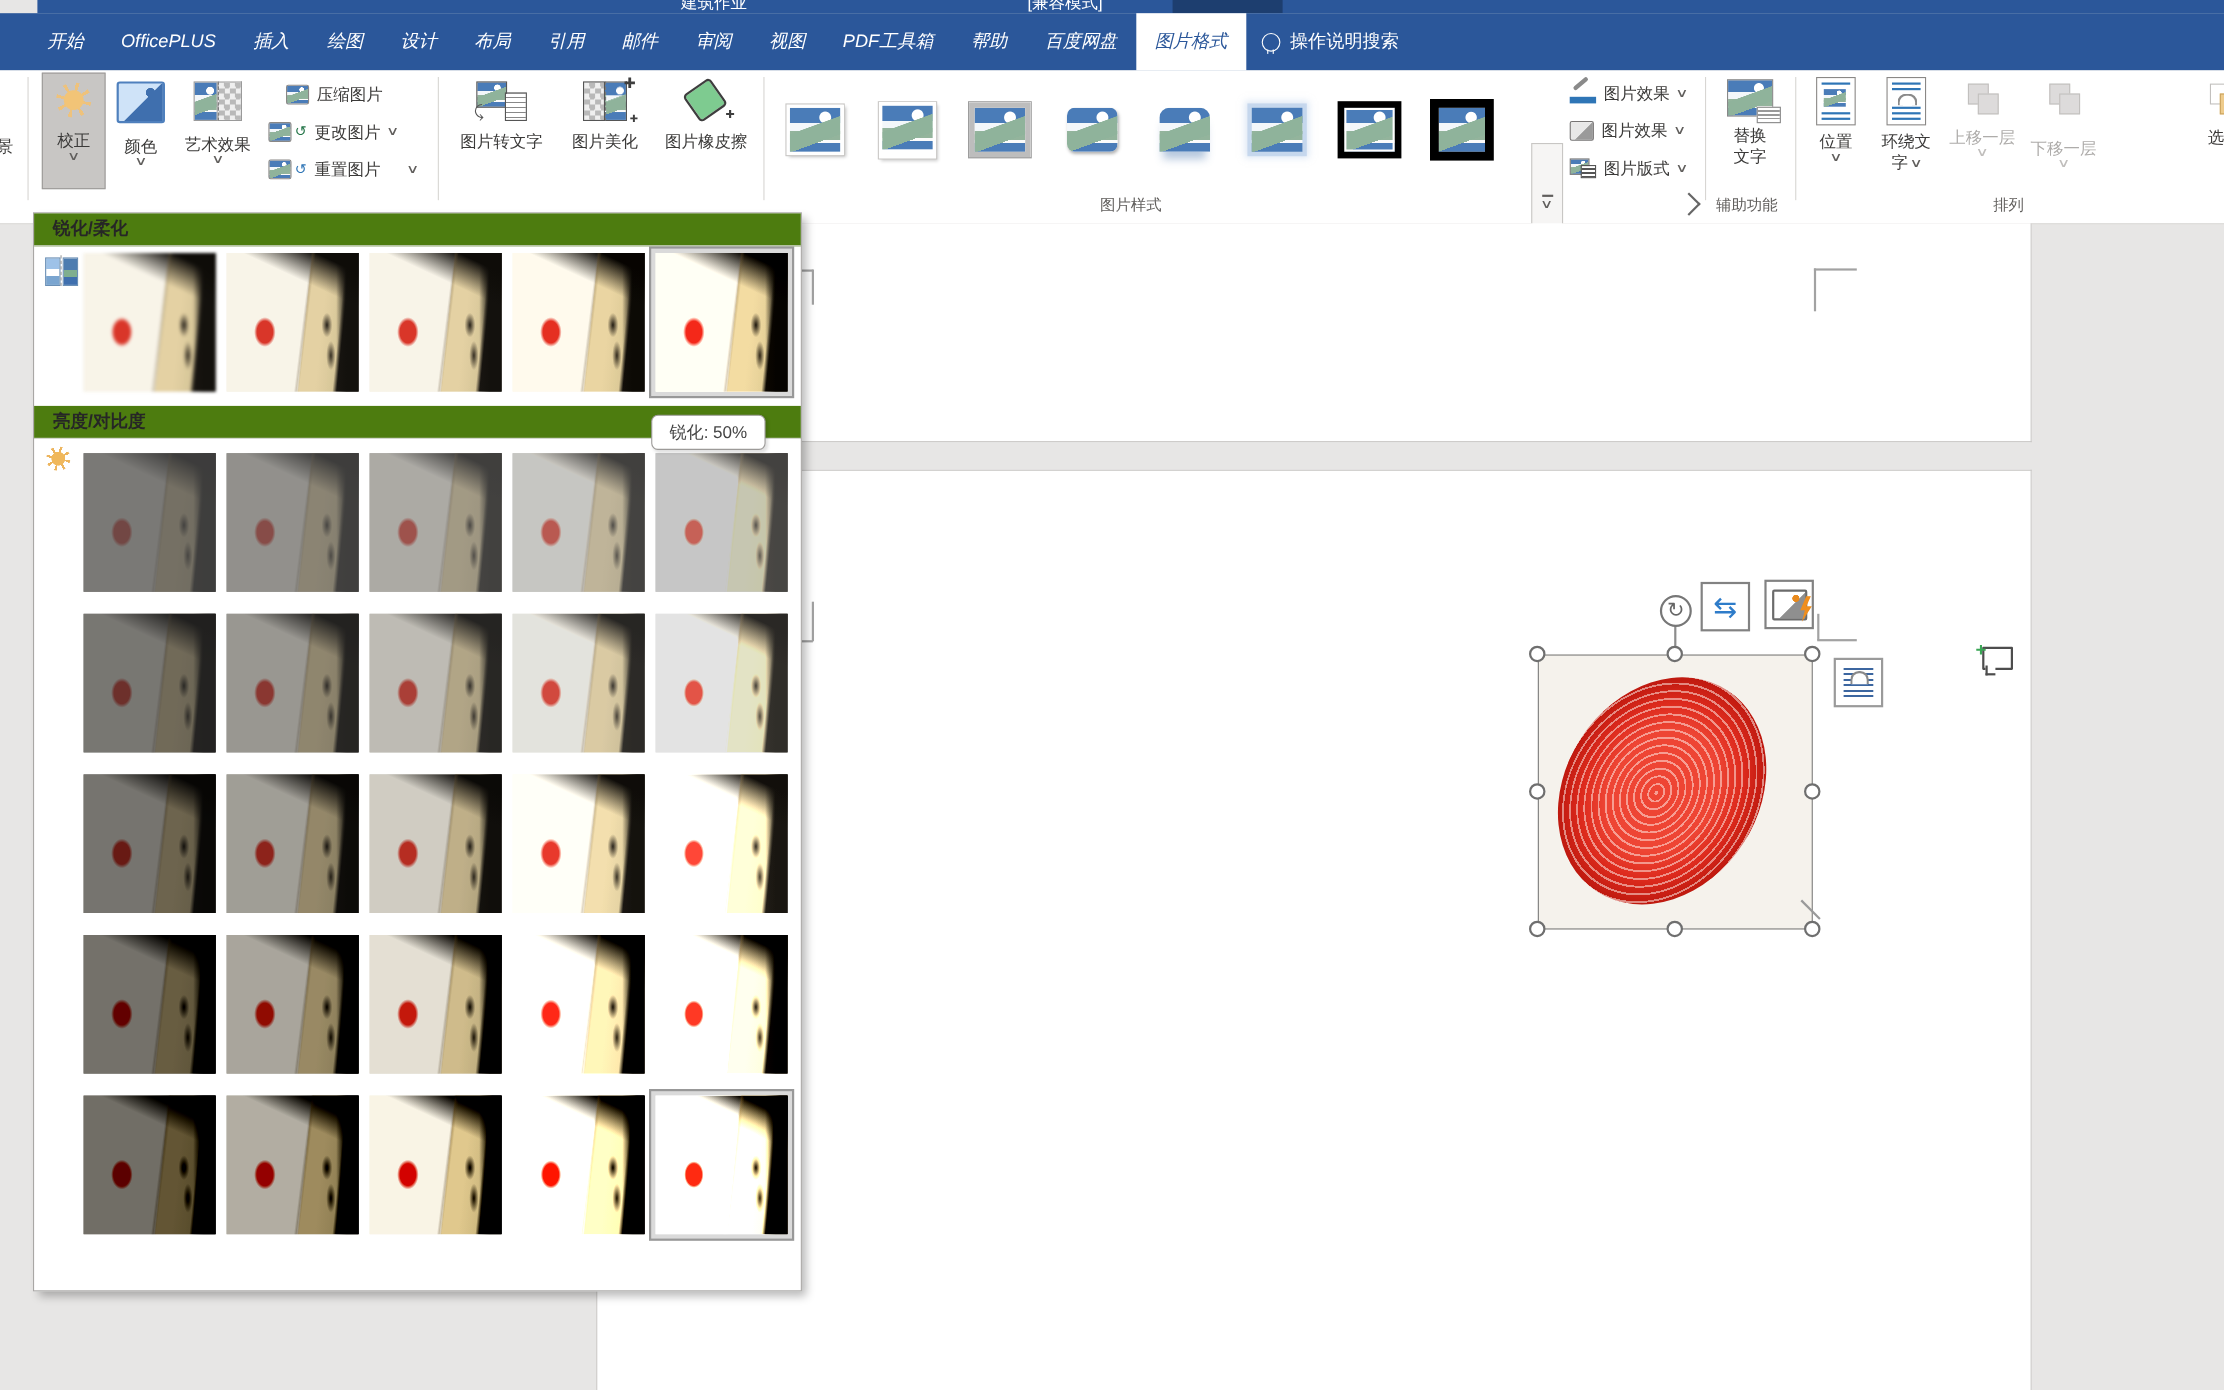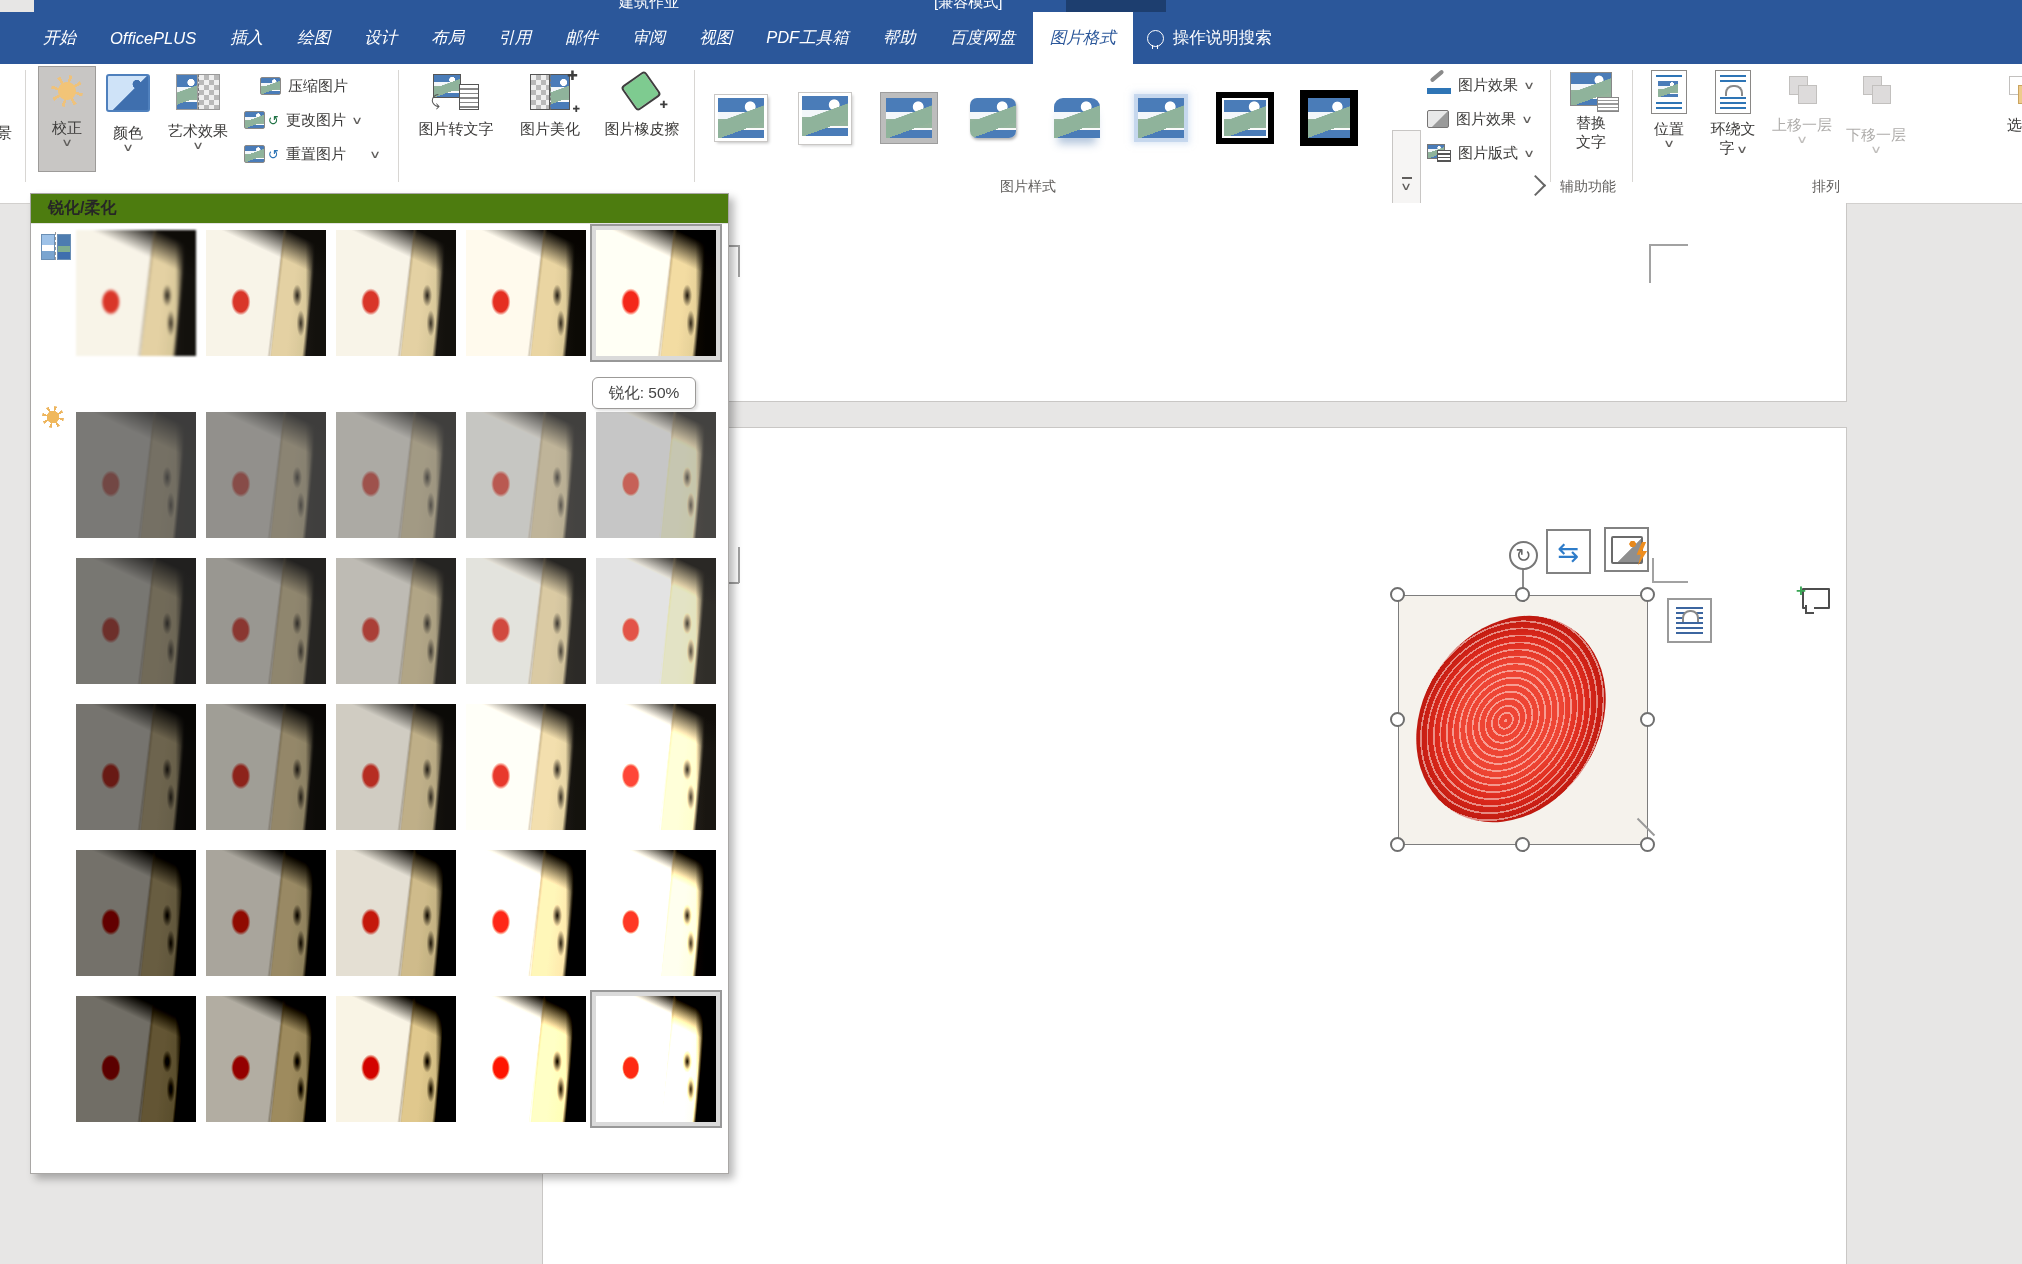--- a/index.html
+++ b/index.html
@@ -408,20 +408,23 @@
     <div class="ddheader" style="top:0">
       <span>锐化/柔化</span>
     </div>
     <div class="sharpicon" style="position:absolute;left:10px;top:40px">
       <div class="h1"></div>
         <div class="dash"></div>
         <div class="h2"></div>
     </div>
     <div id="sharpen-row"></div>
 
+    <div class="ddheader" style="top:175px">
+      <span>亮度/对比度</span>
+    </div>
     <div class="sun small" style="position:absolute;left:11px;top:212px"></div>
     <div id="bc-grid"></div>
 
   <div class="thumb" style="left: 45px; top: 36px;">
         <div class="photo" style="filter: blur(1.3px) brightness(1.05);"></div>
       </div>
       <div class="thumb" style="left: 175px; top: 36px;">
         <div class="photo" style="filter: blur(0.6px) brightness(1.05);"></div>
       </div>
       <div class="thumb" style="left: 305px; top: 36px;">

